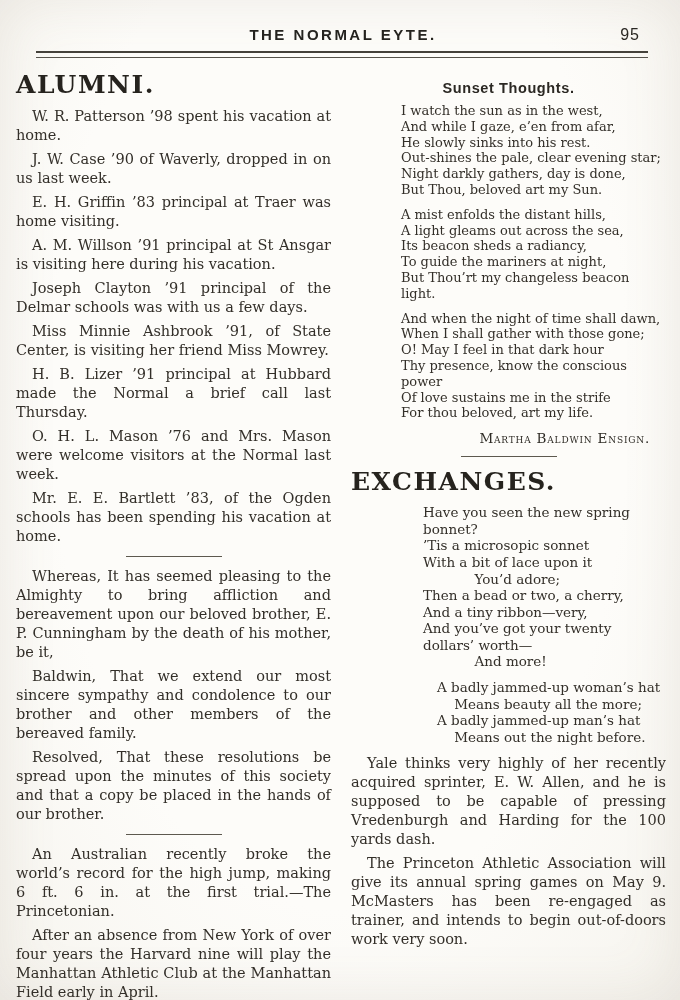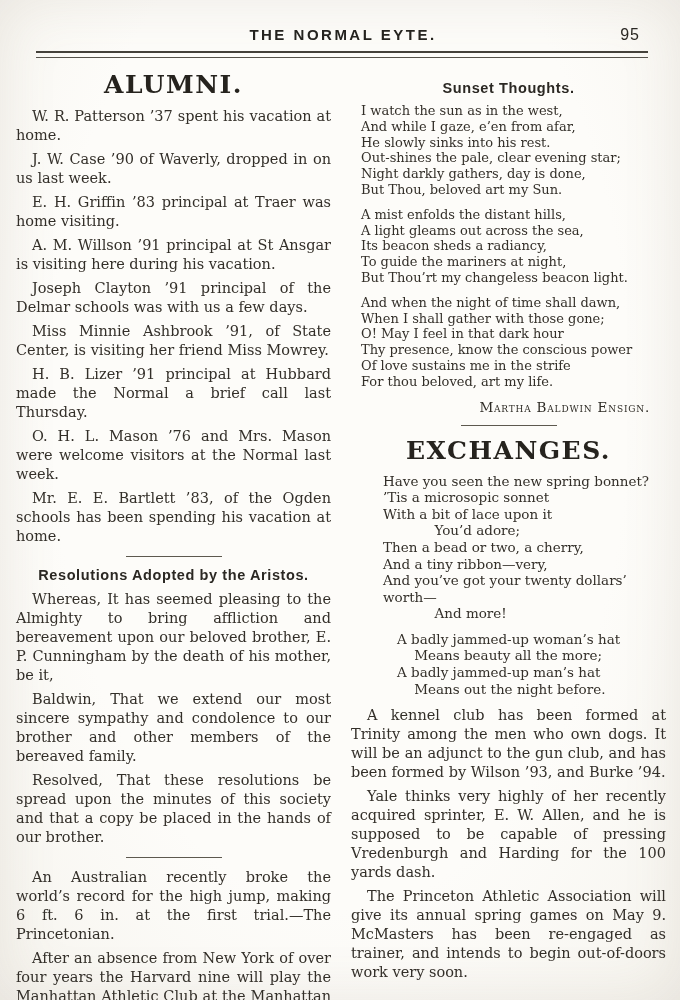--- a/index.html
+++ b/index.html
@@ -42,21 +42,20 @@
   .columns{
     display:flex;
     padding:8px 14px 0 16px;
     gap:20px;
     height:940px;
   }
   .col{flex:1;min-width:0;}
   
   .display-heading{
     margin:4px 0 8px 0;
-    text-align:center;
     font-family:"DejaVu Serif",serif;
     font-weight:bold;
     font-size:25px;
     letter-spacing:1.5px;
     color:#26231e;
   }
   .sub-heading{
     margin:8px 0 7px 0;
     text-align:center;
     font-family:"Liberation Sans","DejaVu Sans",sans-serif;
@@ -77,20 +76,21 @@
     width:96px;
     border-top:1.3px solid #5d594f;
     margin:10px auto 10px auto;
   }
   
   .poem{margin:0 0 4px 10px;}
   .poem .poem-line{
     font-size:13px;
     line-height:15.8px;
     white-space:pre-wrap;
+    margin-left:40px;
   }
   .stanza{margin-bottom:9px;}
   .attribution{
     font-variant:small-caps;
     font-size:13.5px;
     letter-spacing:.8px;
     text-align:right;
     padding-right:16px;
     margin-top:1px;
     color:#2e2b25;
@@ -116,34 +116,33 @@
   </header>
 
   <div class="rule-double"></div>
 
   <main class="columns">
 
     <section class="col">
       <h2 class="display-heading">ALUMNI.</h2>
 
       <div>
-          <div class="para">W. R. Patterson ’37 spent his vacation at home.</div>
+          <div class="para">W. R. Patterson ’98 spent his vacation at home.</div>
           <div class="para">J. W. Case ’90 of Waverly, dropped in on us last week.</div>
           <div class="para">E. H. Griffin ’83 principal at Traer was home visiting.</div>
           <div class="para">A. M. Willson ’91 principal at St Ansgar is visiting here during his vacation.</div>
           <div class="para">Joseph Clayton ’91 principal of the Delmar schools was with us a few days.</div>
           <div class="para">Miss Minnie Ashbrook ’91, of State Center, is visiting her friend Miss Mowrey.</div>
           <div class="para">H. B. Lizer ’91 principal at Hubbard made the Normal a brief call last Thursday.</div>
           <div class="para">O. H. L. Mason ’76 and Mrs. Mason were welcome visitors at the Normal last week.</div>
           <div class="para">Mr. E. E. Bartlett ’83, of the Ogden schools has been spending his vacation at home.</div>
         </div>
 
       <div class="divider"></div>
 
-      <h3 class="sub-heading">Resolutions Adopted by the Aristos.</h3>
 
       <div>
           <div class="para">Whereas, It has seemed pleasing to the Almighty to bring affliction and bereavement upon our beloved brother, E. P. Cunningham by the death of his mother, be it,</div>
           <div class="para">Baldwin, That we extend our most sincere sympathy and condolence to our brother and other members of the bereaved family.</div>
           <div class="para">Resolved, That these resolutions be spread upon the minutes of this society and that a copy be placed in the hands of our brother.</div>
         </div>
 
       <div class="divider"></div>
 
       <div>
@@ -200,20 +199,19 @@
           </div>
         <div class="stanza stanza-indented">
             <div class="poem-line">A badly jammed-up woman’s hat</div>
             <div class="poem-line">    Means beauty all the more;</div>
             <div class="poem-line">A badly jammed-up man’s hat</div>
             <div class="poem-line">    Means out the night before.</div>
           </div>
       </div>
 
       <div>
-          <div class="para">A kennel club has been formed at Trinity among the men who own dogs.  It will be an adjunct to the gun club, and has been formed by Wilson ’93, and Burke ’94.</div>
           <div class="para">Yale thinks very highly of her recently acquired sprinter, E. W. Allen, and he is supposed to be  capable of pressing Vredenburgh and Harding for the 100 yards dash.</div>
           <div class="para">The Princeton Athletic Association will give its annual spring games on May 9. McMasters has been  re-engaged as trainer, and intends to begin out-of-doors work very soon.</div>
         </div>
     </section>
 
   </main>
 </div>
 
 </body></html>

